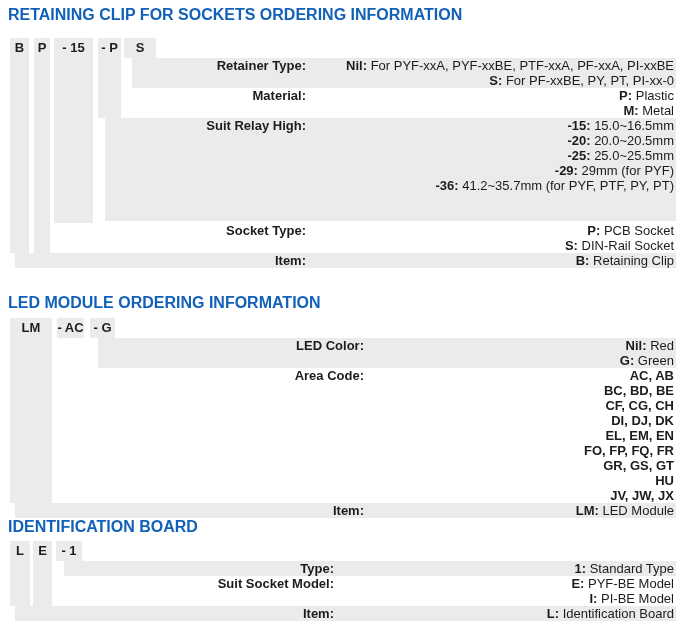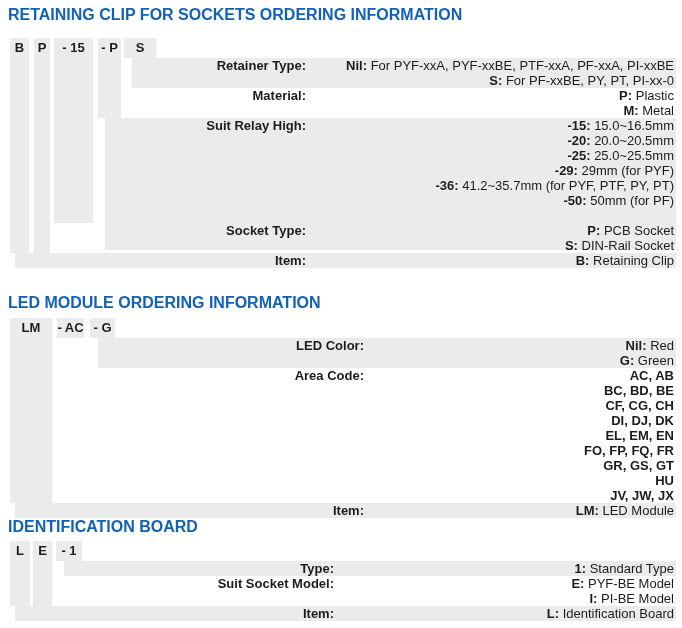--- a/index.html
+++ b/index.html
@@ -63,41 +63,38 @@
     <div class="block" style="top:50px;height:30px">
       <div class="row">
         <span class="lbl lbl-s1">Material:</span>
         <span class="val"><b>P:</b><span> Plastic</span></span>
       </div>
       <div class="row">
         <span class="val"><b>M:</b><span> Metal</span></span>
       </div>
     </div>
 
-    <div class="block" style="top:80px;height:132px">
+    <div class="block" style="top:80px;height:103px">
       <div class="bar" style="left:97px"></div>
       <div class="row">
         <span class="lbl lbl-s1">Suit Relay High:</span>
         <span class="val"><b>-15:</b><span> 15.0~16.5mm</span></span>
       </div>
       <div class="row">
         <span class="val"><b>-20:</b><span> 20.0~20.5mm</span></span>
       </div>
       <div class="row">
         <span class="val"><b>-25:</b><span> 25.0~25.5mm</span></span>
       </div>
       <div class="row">
         <span class="val"><b>-29:</b><span> 29mm (for PYF)</span></span>
       </div>
       <div class="row">
         <span class="val"><b>-36:</b><span> 41.2~35.7mm (for PYF, PTF, PY, PT)</span></span>
       </div>
-      <div class="row">
-        <span class="val"><b>-50:</b><span> 50mm (for PF)</span></span>
-      </div>
     </div>
 
     <div class="block" style="top:185px;height:30px">
       <div class="row">
         <span class="lbl lbl-s1">Socket Type:</span>
         <span class="val"><b>P:</b><span> PCB Socket</span></span>
       </div>
       <div class="row">
         <span class="val"><b>S:</b><span> DIN-Rail Socket</span></span>
       </div>

